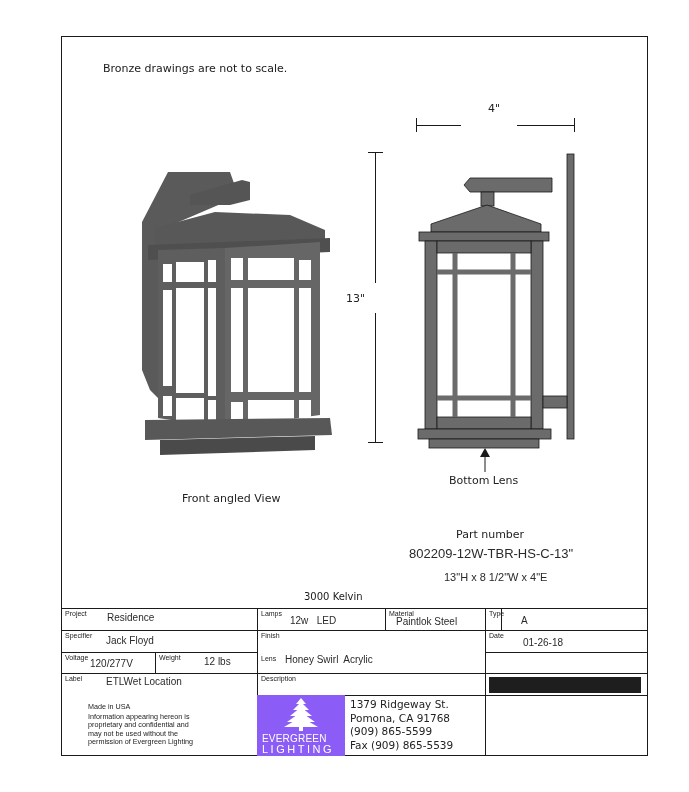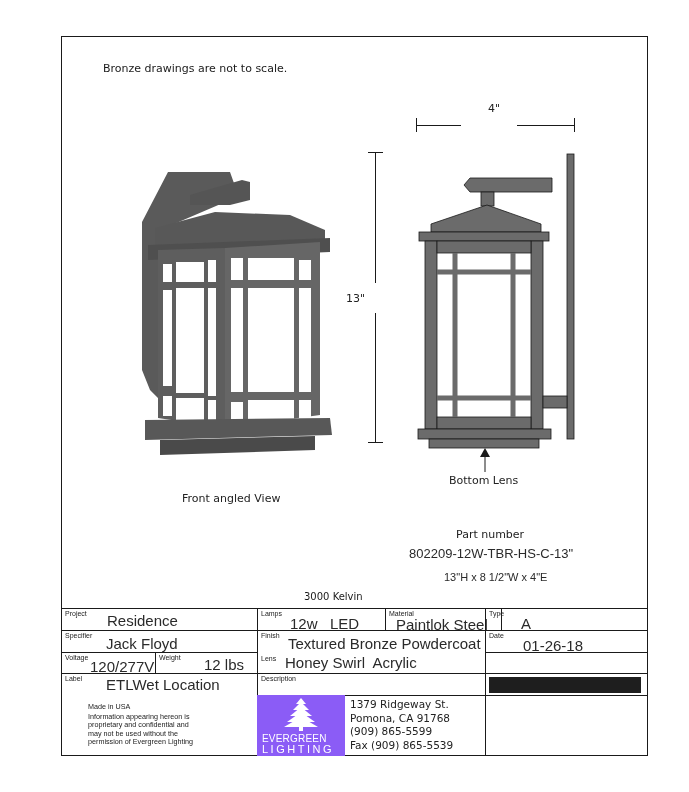--- a/index.html
+++ b/index.html
@@ -4,21 +4,21 @@
 <style>
   * { box-sizing: border-box; margin: 0; padding: 0; }
   html, body { width: 689px; height: 792px; background: #ffffff; overflow: hidden; }
   body { position: relative; font-family: "Liberation Sans", sans-serif; color: #1a1a1a; }
   .abs { position: absolute; }
   .sheet { position: absolute; left: 61px; top: 36px; width: 587px; height: 720px; border: 1.5px solid #1a1a1a; }
   .note { font-family: "DejaVu Sans", sans-serif; font-size: 11px; }
   .caption { font-family: "DejaVu Sans", sans-serif; font-size: 11px; color: #222; }
   .cell { position: absolute; border: 1px solid #1a1a1a; }
   .lbl { position: absolute; font-size: 7px; left: 3px; top: 1px; color: #222; }
-  .val { position: absolute; font-size: 15px; color: #2a2a2a; white-space: nowrap; }
+  .val { position: absolute; font-size: 10px; color: #2a2a2a; white-space: nowrap; }
   .dim-line { position: absolute; background: #1a1a1a; }
   .small { font-size: 7.2px; line-height: 8.4px; color: #222; }
   .addr { font-family: "DejaVu Sans", sans-serif; font-size: 10.5px; line-height: 13.5px; color: #222; }
 </style>
 </head>
 <body>
 
 <div class="sheet"></div>
 
 <div class="abs note" style="left:103px;top:62px;">Bronze drawings are not to scale.</div>
@@ -131,21 +131,20 @@
 <div class="cell" style="left:257px;top:608px;width:129px;height:23px;">
   <span class="lbl">Lamps</span>
   <span class="val" style="left:32px;top:6px;white-space:pre;">12w   LED</span>
 </div>
 <div class="cell" style="left:385px;top:608px;width:117px;height:23px;">
   <span class="lbl">Material</span>
   <span class="val" style="left:10px;top:7px;">Paintlok Steel</span>
 </div>
 <div class="cell" style="left:257px;top:630px;width:229px;height:23px;border-bottom:none;">
   <span class="lbl">Finish</span>
-  <span class="val" style="left:30px;top:4px;">Textured Bronze Powdercoat</span>
 </div>
 <div class="cell" style="left:257px;top:652px;width:229px;height:22px;border-top:none;">
   <span class="lbl" style="top:3px;">Lens</span>
   <span class="val" style="left:27px;top:2px;white-space:pre;">Honey Swirl  Acrylic</span>
 </div>
 <div class="cell" style="left:257px;top:673px;width:229px;height:23px;">
   <span class="lbl">Description</span>
 </div>
 
 <div class="cell" style="left:485px;top:608px;width:163px;height:23px;">

